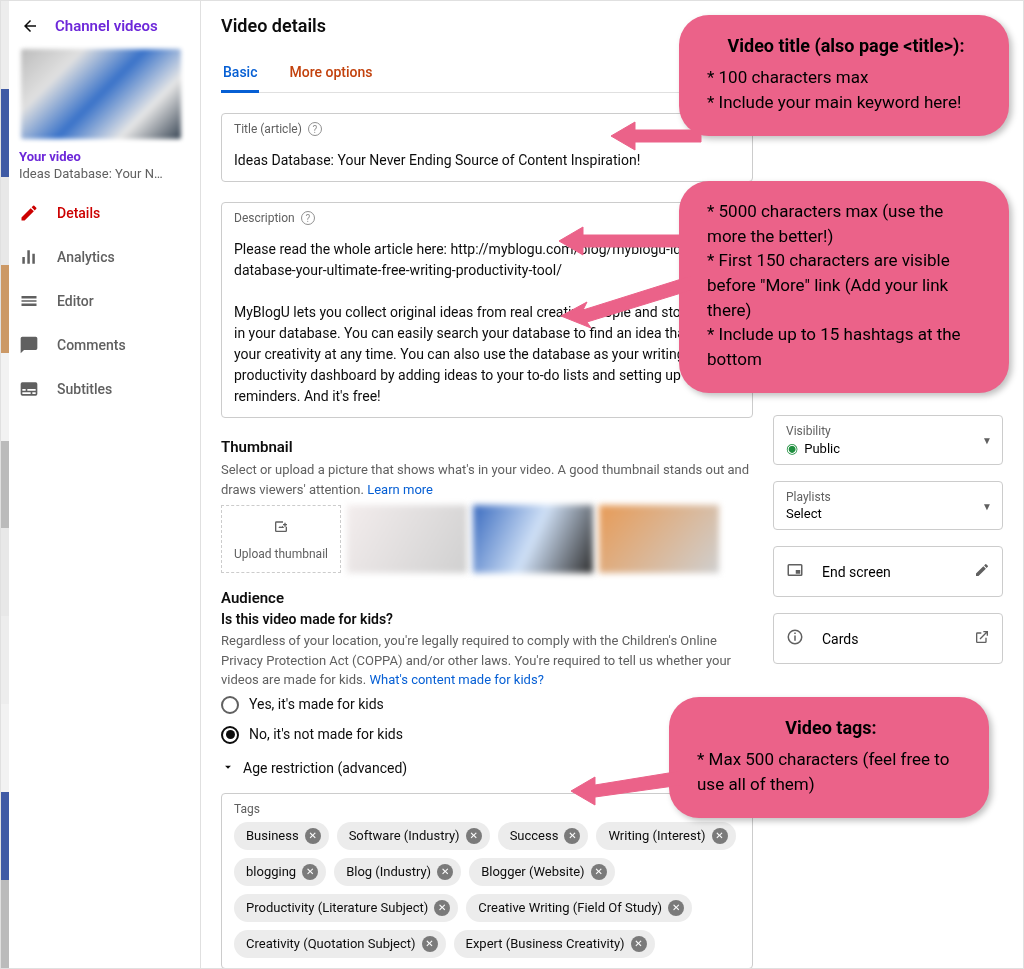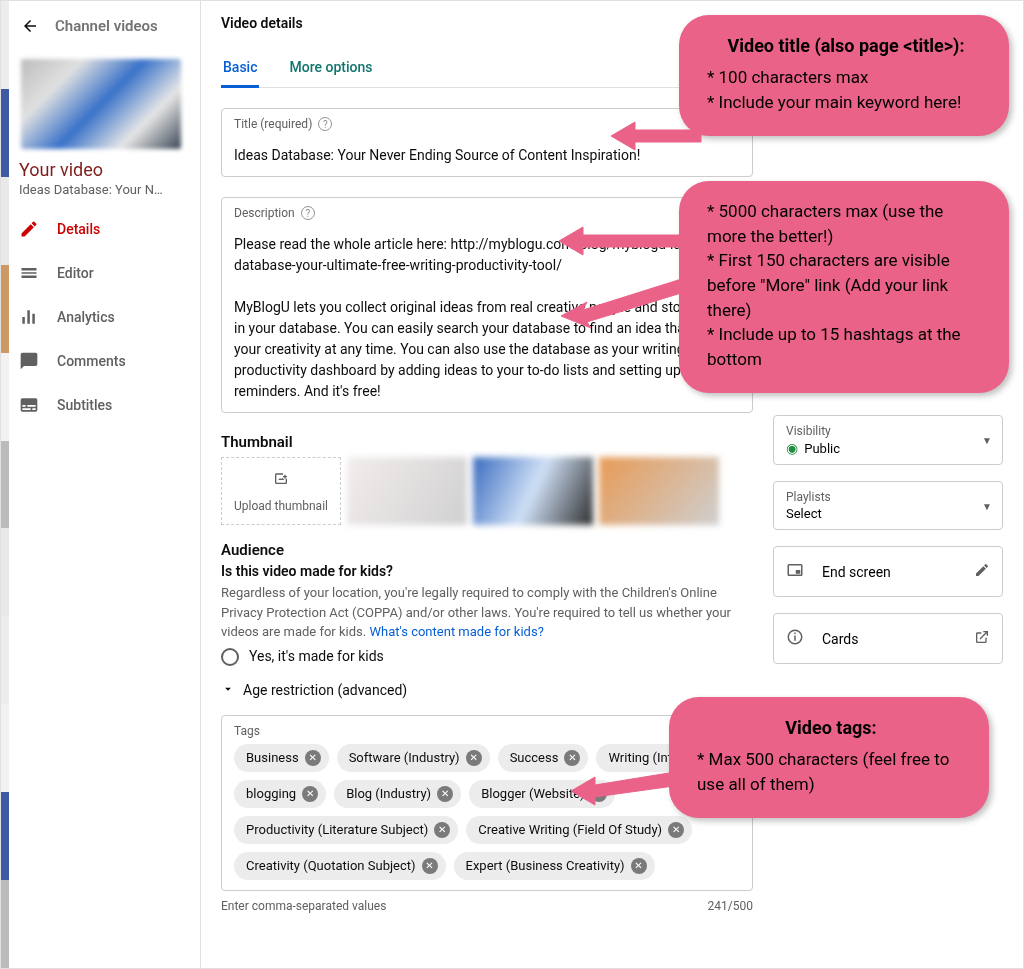--- a/index.html
+++ b/index.html
@@ -1,35 +1,35 @@
 <!DOCTYPE html>
 <html><head>
 <meta charset="utf-8">
 <style>
   * { box-sizing: border-box; font-family: Roboto, Arial, sans-serif; }
   body { margin: 0; background: #fff; }
   .app { width: 1024px; height: 969px; position: relative; display: flex; background: #fff; border: 1px solid #e0e0e0; overflow: hidden; }
 
   
   .sidebar { width: 200px; border-right: 1px solid #e0e0e0; display: flex; flex-direction: column; padding-top: 8px; }
-  .sidebar-top { display: flex; align-items: center; padding: 8px 16px 24px 20px; gap: 16px; font-size: 15px; font-weight: 600; color: #737373; }
+  .sidebar-top { display: flex; align-items: center; padding: 8px 16px 14px 20px; gap: 16px; font-size: 15px; font-weight: 600; color: #6d28d9; }
   .back-arrow { width: 18px; height: 18px; }
   .thumb-preview { width: 160px; height: 90px; margin: 0 auto 10px auto; background: linear-gradient(135deg,#bcbcbc,#e0e0e0,#3a73c9,#e6e6e6,#394655); border-radius: 2px; filter: blur(2px); }
-  .your-video { padding: 0 18px; font-size: 18px; font-weight: 400; color: #7f1d1d; }
+  .your-video { padding: 0 18px; font-size: 13px; font-weight: 700; color: #6d28d9; }
   .your-video-sub { padding: 2px 18px 10px 18px; font-size: 13px; color: #606060; white-space: nowrap; overflow: hidden; text-overflow: ellipsis; }
   .nav-item { display: flex; align-items: center; gap: 18px; padding: 12px 18px; font-size: 14px; color: #606060; font-weight: 500; cursor: pointer; }
   .nav-item.active { color: #cc0000; border-left: 4px solid #cc0000; padding-left: 14px; }
   .nav-item .ico { width: 20px; height: 20px; display: flex; align-items: center; justify-content: center; }
 
   
   .main { flex: 1; display: flex; gap: 20px; padding: 14px 20px 10px 20px; overflow: hidden; }
   .col-left { flex: 1; min-width: 0; }
-  .page-title { font-size: 14px; font-weight: 600; margin-bottom: 18px; color: #0d0d0d; }
+  .page-title { font-size: 18px; font-weight: 600; margin-bottom: 18px; color: #0d0d0d; }
   .tabs { display: flex; gap: 28px; border-bottom: 1px solid #e0e0e0; margin-bottom: 20px; }
-  .tab { font-size: 14px; font-weight: 500; color: #0f766e; padding: 10px 2px; cursor: pointer; }
+  .tab { font-size: 14px; font-weight: 500; color: #c2410c; padding: 10px 2px; cursor: pointer; }
   .tab.active { color: #065fd4; border-bottom: 3px solid #065fd4; margin-bottom: -1px; }
 
   .field-box { border: 1px solid #ccc; border-radius: 4px; padding: 8px 12px 10px 12px; margin-bottom: 20px; position: relative; }
   .field-label { font-size: 12px; color: #606060; display: flex; align-items: center; gap: 6px; }
   .help-ico { width: 14px; height: 14px; border: 1px solid #909090; border-radius: 50%; display: inline-flex; align-items: center; justify-content: center; font-size: 10px; color: #909090; }
   .field-value { font-size: 14px; color: #0d0d0d; margin-top: 14px; line-height: 1.5; white-space: pre-wrap; }
 
   .section-title { font-size: 15px; font-weight: 600; margin: 12px 0 4px 0; color: #0d0d0d; }
   .section-sub { font-size: 13px; color: #606060; line-height: 1.5; }
   .link { color: #065fd4; cursor: pointer; }
@@ -112,32 +112,32 @@
       <span class="ico">
           <svg viewBox="0 0 24 24" width="20" height="20">
             <path fill="#cc0000" d="M3 17.25V21h3.75L17.81 9.94l-3.75-3.75L3 17.25zM20.71 7.04a1 1 0 0 0 0-1.41l-2.34-2.34a1 1 0 0 0-1.41 0l-1.83 1.83 3.75 3.75 1.83-1.83z"></path>
           </svg>
         </span>
       <span>Details</span>
     </div>
     <div class="nav-item">
       <span class="ico">
           <svg viewBox="0 0 24 24" width="20" height="20">
+            <path fill="#606060" d="M4 20h3v-8H4v8zm6 0h3V4h-3v16zm6 0h3v-12h-3v12z"></path>
+          </svg>
+        </span>
+      <span>Analytics</span>
+    </div>
+    <div class="nav-item">
+      <span class="ico">
+          <svg viewBox="0 0 24 24" width="20" height="20">
             <path fill="#606060" d="M3 6h18v3H3V6zm0 5h18v2H3v-2zm0 4h18v3H3v-3z"></path>
           </svg>
         </span>
       <span>Editor</span>
-    </div>
-    <div class="nav-item">
-      <span class="ico">
-          <svg viewBox="0 0 24 24" width="20" height="20">
-            <path fill="#606060" d="M4 20h3v-8H4v8zm6 0h3V4h-3v16zm6 0h3v-12h-3v12z"></path>
-          </svg>
-        </span>
-      <span>Analytics</span>
     </div>
     <div class="nav-item">
       <span class="ico">
           <svg viewBox="0 0 24 24" width="20" height="20">
             <path fill="#606060" d="M20 2H4a2 2 0 0 0-2 2v18l4-4h14a2 2 0 0 0 2-2V4a2 2 0 0 0-2-2z"></path>
           </svg>
         </span>
       <span>Comments</span>
     </div>
     <div class="nav-item">
@@ -153,37 +153,40 @@
   <div class="main">
     <div class="col-left">
       <div class="page-title">Video details</div>
       <div class="tabs">
         <div class="tab active">Basic</div>
         <div class="tab">More options</div>
       </div>
 
       <div class="field-box">
         <div class="field-label">
-          <span>Title (required)</span>
+          <span>Title (article)</span>
           <span class="help-ico">?</span>
         </div>
         <div class="field-value">Ideas Database: Your Never Ending Source of Content Inspiration!</div>
       </div>
 
       <div class="field-box">
         <div class="field-label">
           <span>Description</span>
           <span class="help-ico">?</span>
         </div>
         <div class="field-value">Please read the whole article here: http://myblogu.com/blog/myblogu-idea-database-your-ultimate-free-writing-productivity-tool/
 
 MyBlogU lets you collect original ideas from real creative people and store them in your database. You can easily search your database to find an idea that sparks your creativity at any time. You can also use the database as your writing productivity dashboard by adding ideas to your to-do lists and setting up reminders. And it's free!</div>
       </div>
 
       <div class="section-title">Thumbnail</div>
+      <div class="section-sub">
+        <span>Select or upload a picture that shows what's in your video. A good thumbnail stands out and draws viewers' attention. </span><span class="link">Learn more</span>
+      </div>
       <div class="thumb-row">
         <div class="thumb-upload">
           <span><svg width="18" height="16" viewBox="0 0 24 24">
                 <path fill="#606060" d="M19 7v2h2v2h-2v2h-2v-2h-2V9h2V7h2zM5 5h10v2H5v12h14v-6h2v6a2 2 0 0 1-2 2H5a2 2 0 0 1-2-2V7a2 2 0 0 1 2-2zm3 10 2.5-3 1.5 2 2-2.5L17 15H8z"></path>
               </svg></span>
           <span>Upload thumbnail</span>
         </div>
         <div class="thumb-img ti1"></div>
         <div class="thumb-img ti2"></div>
         <div class="thumb-img ti3"></div>
@@ -191,20 +194,24 @@
 
       <div class="section-title">Audience</div>
       <div style="font-size:14px;font-weight:600;margin:4px 0;color:#0d0d0d">Is this video made for kids?</div>
       <div class="section-sub">
         <span>Regardless of your location, you're legally required to comply with the Children's Online Privacy Protection Act (COPPA) and/or other laws. You're required to tell us whether your videos are made for kids. </span><span class="link">What's content made for kids?</span>
       </div>
       <div class="radio-row">
         <span class="radio"></span>
         <span>Yes, it's made for kids</span>
       </div>
+      <div class="radio-row">
+        <span class="radio checked"></span>
+        <span>No, it's not made for kids</span>
+      </div>
       <div class="expander">
         <span><svg width="14" height="14" viewBox="0 0 24 24">
               <path fill="#0d0d0d" d="M7 10l5 5 5-5z"></path>
             </svg></span>
         <span>Age restriction (advanced)</span>
       </div>
 
       <div class="tags-box">
         <div class="field-label">Tags</div>
         <div class="chips" id="chips">

